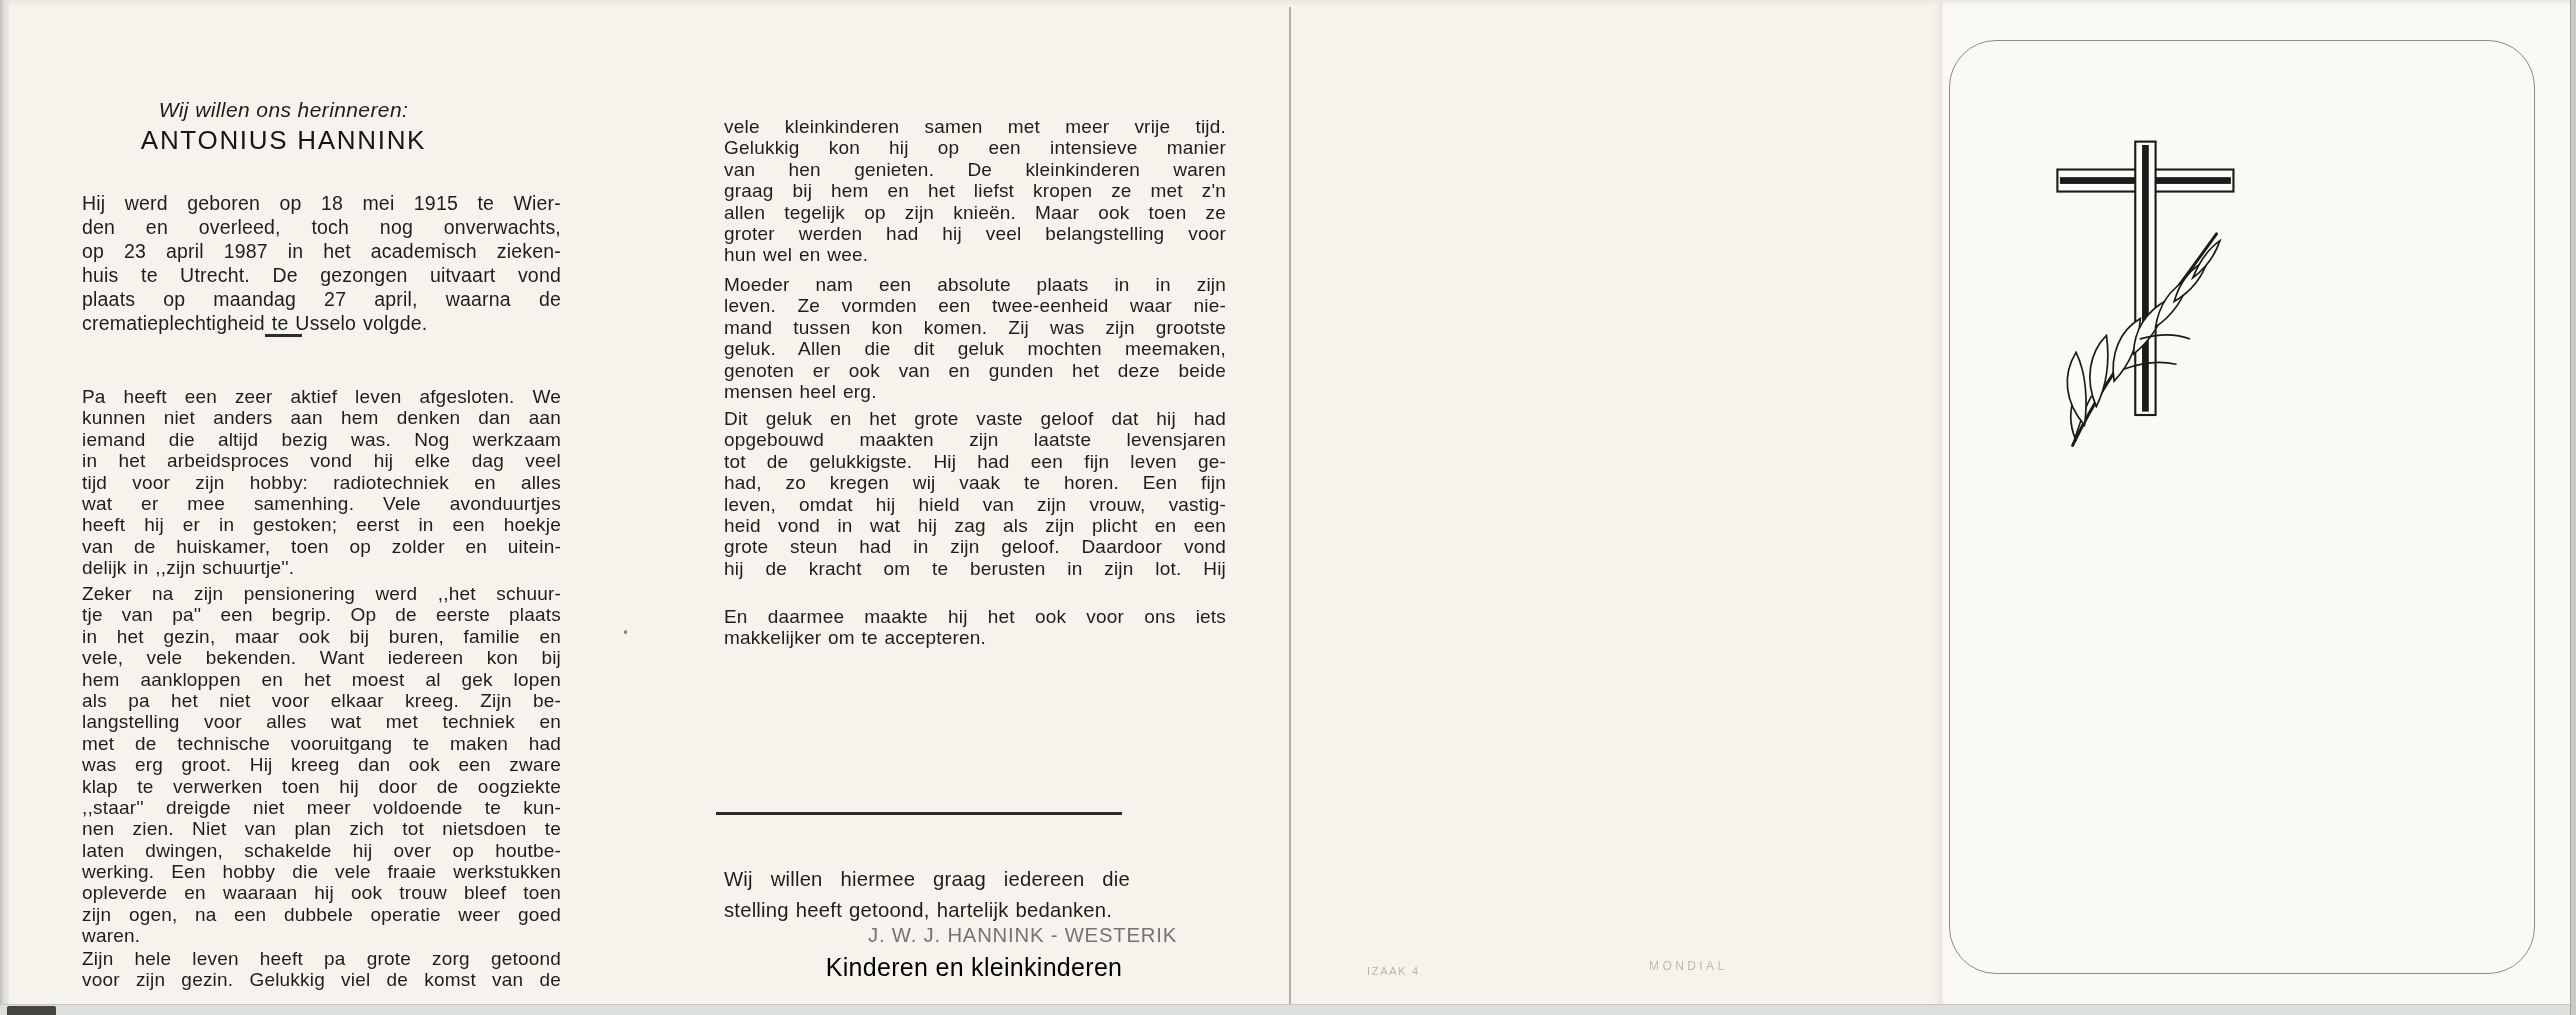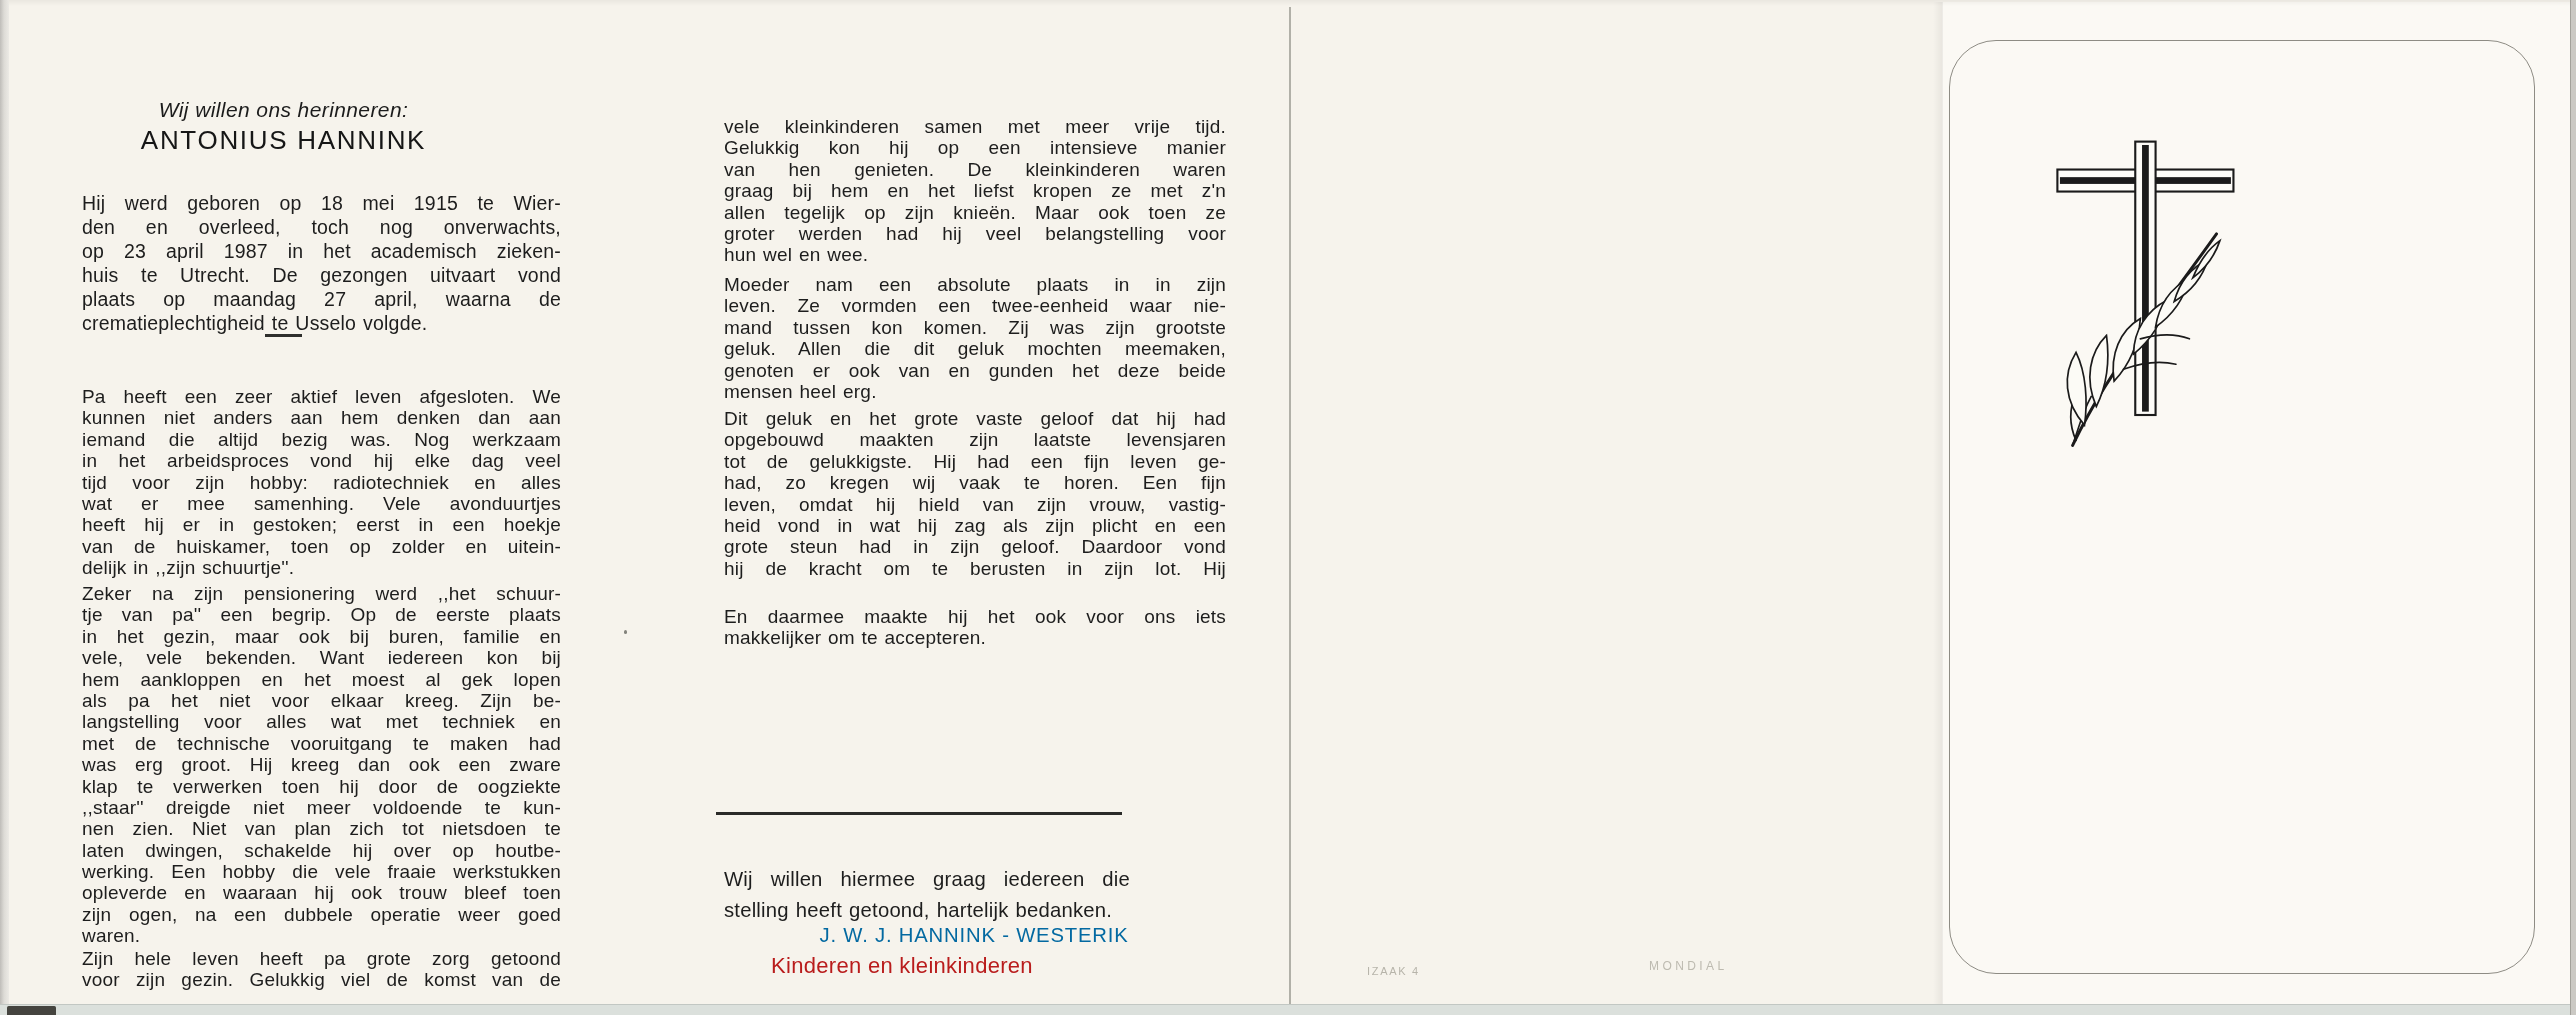--- a/index.html
+++ b/index.html
@@ -33,24 +33,24 @@
       font-size:26px;line-height:32px;letter-spacing:1.7px;color:#161616;}
   .para{position:absolute;left:0;width:100%;--lh:21.4px;font-size:19px;
       letter-spacing:0.2px;word-spacing:1.3px;color:#1d1d1d;margin-top:12px;}
   .para.intro{--lh:24px;font-size:19.5px;}
   .tline{height:var(--lh);line-height:var(--lh);overflow:hidden;}
   .tline.j{text-align:justify;}
   .tline.j::after{content:"";display:inline-block;width:100%;height:0;}
   .dash{position:absolute;left:183px;top:334px;width:37px;height:2.5px;background:#2e2e2c;}
   .rule{position:absolute;left:-8.5px;top:812px;width:406px;height:2.5px;background:#2a2a28;}
   .para.thanks{--lh:30.5px;font-size:20.3px;top:852px;width:406px;}
-  .signature{position:absolute;left:47px;top:924px;width:406px;text-align:center;
-      font-size:20.3px;letter-spacing:0.8px;color:#0369a1;}
-  .signature-sub{position:absolute;left:47px;top:953px;width:406px;text-align:left;
-      font-size:22px;letter-spacing:0.3px;color:#b91c1c;}
+  .signature{position:absolute;left:47px;top:924px;width:406px;text-align:right;
+      font-size:20.3px;letter-spacing:0.8px;color:#737373;}
+  .signature-sub{position:absolute;left:47px;top:953px;width:406px;text-align:center;
+      font-size:25px;letter-spacing:0.3px;color:#000000;}
 
   
   .c1-intro{top:179px;}
   .c1-p2{top:374px;}
   .c1-p3{top:571px;}
   .c1-p4{top:936px;}
   .c2-p1{top:104px;}
   .c2-p2{top:262px;}
   .c2-p3{top:396px;}
   .c2-p4{top:594px;}

